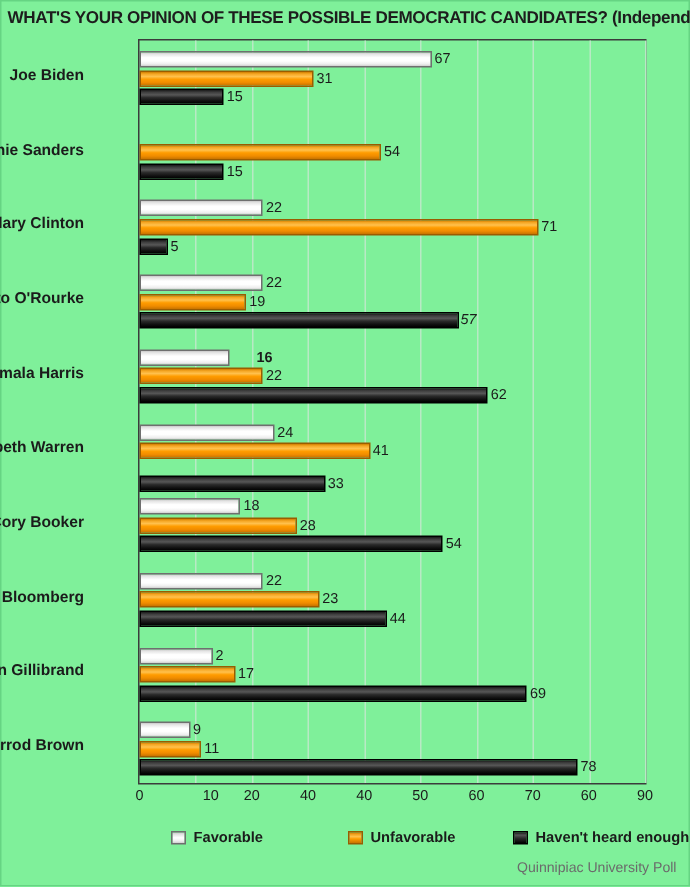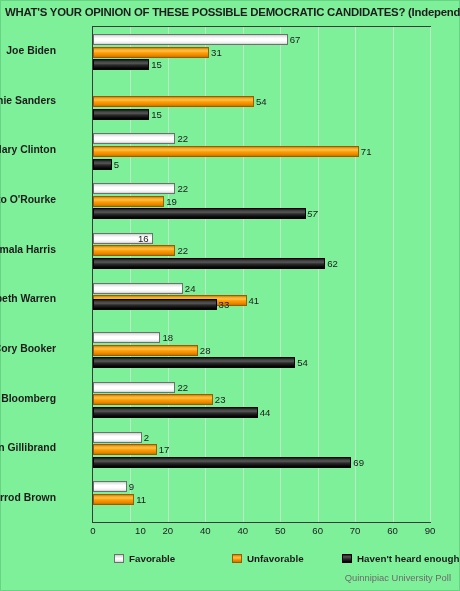--- a/index.html
+++ b/index.html
@@ -253,42 +253,42 @@
           </div>
           <div class="bar-track" style="top: 32.2px; width: 339px;">
             <div class="bar unheard" title="Beto O'Rourke — Haven't heard enough: 57" style="width: 213.433px;"></div>
             <div class="bar-value" style="left: 212px; font-style: italic;">57</div>
           </div>
         </div>
         <div class="cat-row" style="top: 198.8px; height: 49.7px;">
           <div class="cat-label" style="top: 17.85px;">Kamala Harris</div>
           <div class="bar-track" style="top: 7px; width: 339px;">
             <div class="bar fav" title="Kamala Harris — Favorable: 16" style="width: 59.9111px;"></div>
-            <div class="bar-value" style="left: 43px;">16</div>
+            <div class="bar-value" style="left: 76px; font-weight: bold;">16</div>
           </div>
           <div class="bar-track" style="top: 19.6px; width: 339px;">
             <div class="bar unfav" title="Kamala Harris — Unfavorable: 22" style="width: 82.3778px;"></div>
             <div class="bar-value" style="left: 82.3778px;">22</div>
           </div>
           <div class="bar-track" style="top: 32.2px; width: 339px;">
             <div class="bar unheard" title="Kamala Harris — Haven't heard enough: 62" style="width: 232.156px;"></div>
             <div class="bar-value" style="left: 232.156px;">62</div>
           </div>
         </div>
         <div class="cat-row" style="top: 248.5px; height: 49.7px;">
           <div class="cat-label" style="top: 17.85px;">Elizabeth Warren</div>
           <div class="bar-track" style="top: 7px; width: 339px;">
             <div class="bar fav" title="Elizabeth Warren — Favorable: 24" style="width: 89.8667px;"></div>
             <div class="bar-value" style="left: 89.8667px;">24</div>
           </div>
           <div class="bar-track" style="top: 19.6px; width: 339px;">
             <div class="bar unfav" title="Elizabeth Warren — Unfavorable: 41" style="width: 153.522px;"></div>
             <div class="bar-value" style="left: 153.522px;">41</div>
           </div>
-          <div class="bar-track" style="top: 23px; width: 339px;">
+          <div class="bar-track" style="top: 41px; width: 339px;">
             <div class="bar unheard" title="Elizabeth Warren — Haven't heard enough: 33" style="width: 123.567px;"></div>
             <div class="bar-value" style="left: 123.567px;">33</div>
           </div>
         </div>
         <div class="cat-row" style="top: 298.2px; height: 49.7px;">
           <div class="cat-label" style="top: 17.85px;">Cory Booker</div>
           <div class="bar-track" style="top: 7px; width: 339px;">
             <div class="bar fav" title="Cory Booker — Favorable: 18" style="width: 67.4px;"></div>
             <div class="bar-value" style="left: 67.4px;">18</div>
           </div>
@@ -333,20 +333,24 @@
         </div>
         <div class="cat-row" style="top: 447.3px; height: 49.7px;">
           <div class="cat-label" style="top: 17.85px;">Sherrod Brown</div>
           <div class="bar-track" style="top: 7px; width: 339px;">
             <div class="bar fav" title="Sherrod Brown — Favorable: 9" style="width: 33.7px;"></div>
             <div class="bar-value" style="left: 33.7px;">9</div>
           </div>
           <div class="bar-track" style="top: 19.6px; width: 339px;">
             <div class="bar unfav" title="Sherrod Brown — Unfavorable: 11" style="width: 41.1889px;"></div>
             <div class="bar-value" style="left: 41.1889px;">11</div>
+          </div>
+          <div class="bar-track" style="top: 32.2px; width: 339px;">
+            <div class="bar unheard" title="Sherrod Brown — Haven't heard enough: 78" style="width: 292.067px;"></div>
+            <div class="bar-value" style="left: 292.067px;">78</div>
           </div>
         </div>
       </div>
   </div>
 
   <div id="x-axis">
       <div class="xtick" style="left: 1px;">0</div>
       <div class="xtick" style="left: 38.4444px; margin-left: 10px;">10</div>
       <div class="xtick" style="left: 75.8889px;">20</div>
       <div class="xtick" style="left: 113.333px;">40</div>

